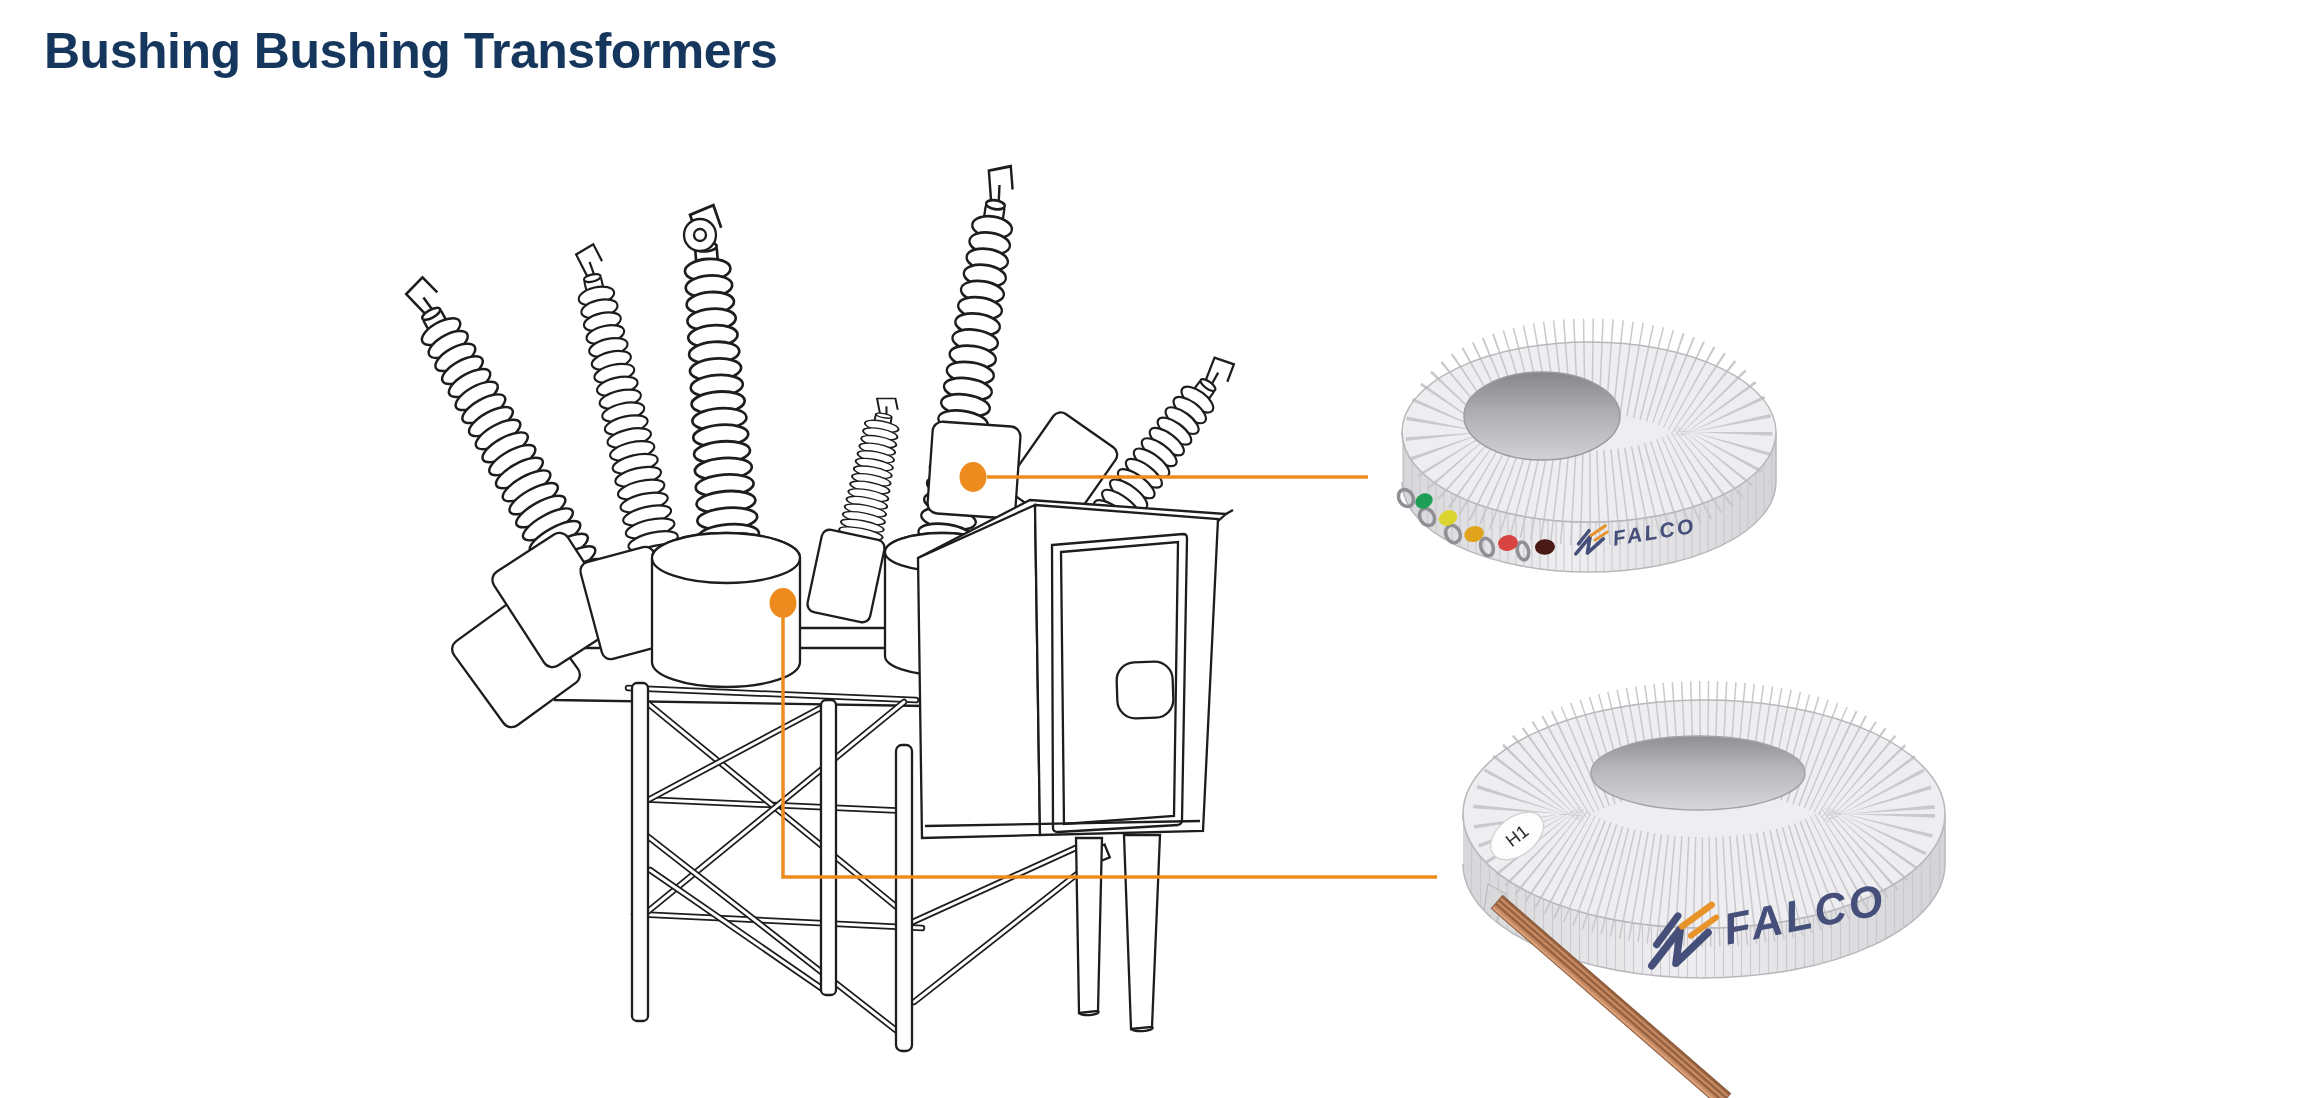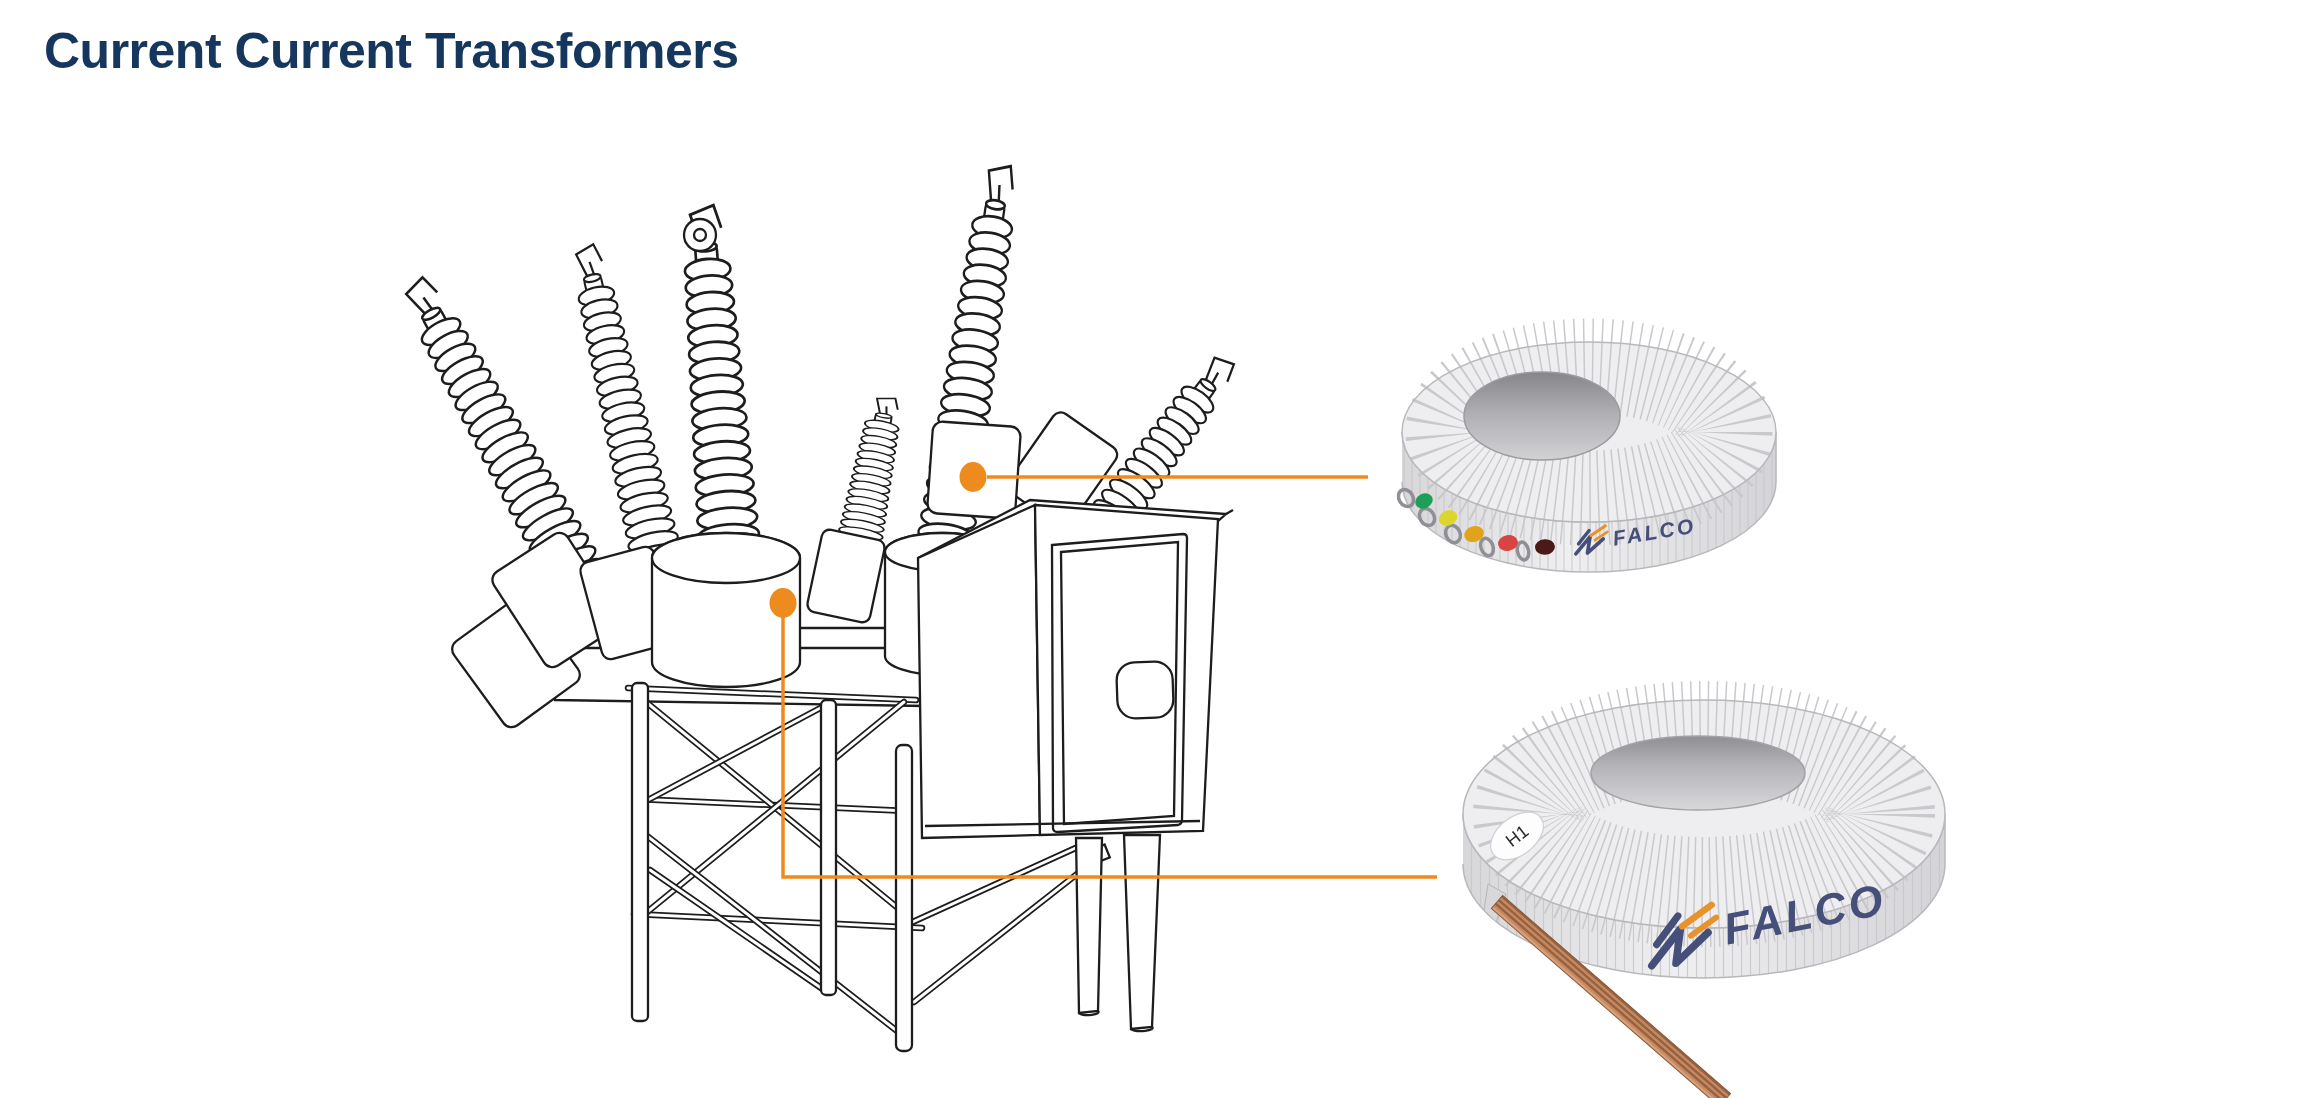--- a/index.html
+++ b/index.html
@@ -21,21 +21,21 @@
   .ctTop{fill:#eeeef0;}
   .ctEdge{stroke:#b8b8bc;stroke-width:1.5;fill:none;}
   .spokes{fill:none;stroke:#c9c9cd;}
   .ringlug{stroke:#8f8f95;stroke-width:3.5;fill:none;}
   .logoText{font-family:"Liberation Sans",sans-serif;font-weight:bold;font-style:italic;fill:#454f79;}
 </style>
 </head>
 <body>
 
 <div class="canvas">
-  <h1 class="page-title">Current Current Transformers</h1>
+  <h1 class="page-title">Bushing Bushing Transformers</h1>
 
   <svg class="scene" width="2304" height="1098" viewBox="0 0 2304 1098">
     <defs>
       <pattern id="vsA" width="8" height="14" patternUnits="userSpaceOnUse">
         <path d="M4 0 V14" stroke="#c6c6ca" stroke-width="1.1"></path>
       </pattern>
       <pattern id="vsB" width="9" height="16" patternUnits="userSpaceOnUse">
         <path d="M4.5 0 V16" stroke="#c6c6ca" stroke-width="1.2"></path>
       </pattern>
       <linearGradient id="holeA" x1="0" y1="0" x2="0" y2="1">

